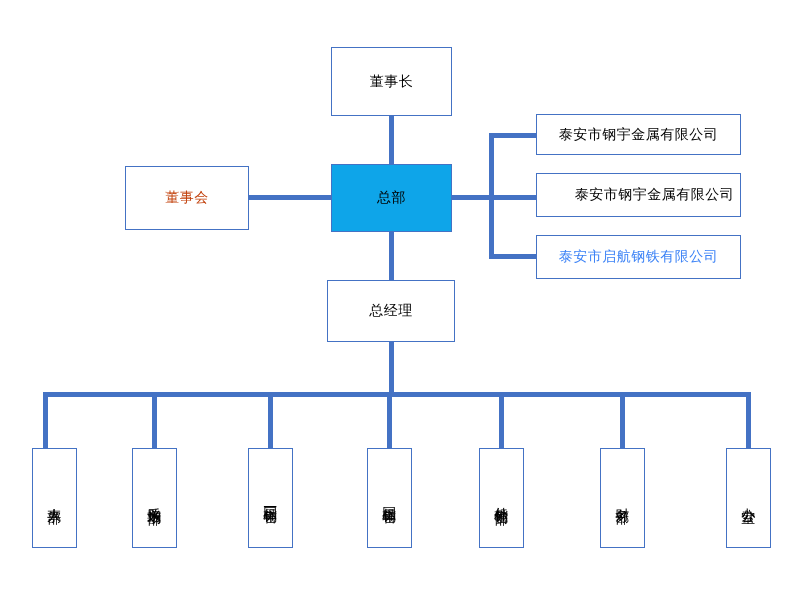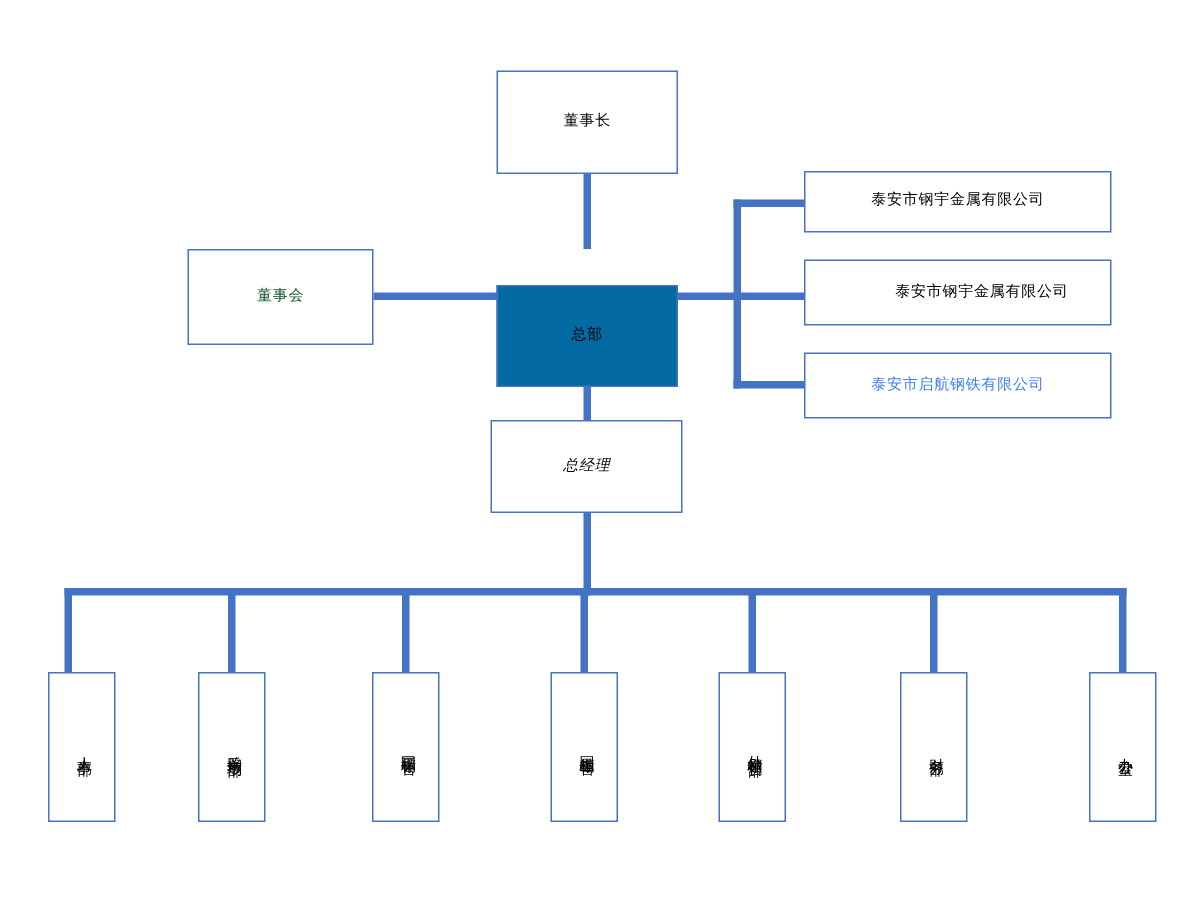--- a/index.html
+++ b/index.html
@@ -23,21 +23,21 @@
     box-sizing: border-box;
     border: 1px solid #4472C4;
     background: #ffffff;
     display: flex;
     align-items: center;
     justify-content: center;
     z-index: 3;
   }
   .node-label {
     color: #000000;
-    font-size: 10px;
+    font-size: 14px;
     line-height: 1.28;
     letter-spacing: 0.5px;
     white-space: pre;
     text-align: center;
   }
   .node.vertical .node-label {
     writing-mode: vertical-rl;
     text-orientation: upright;
     letter-spacing: 1px;
     line-height: 1.05;
@@ -76,29 +76,29 @@
   <div class="conn conn-v" style="left: 387px; top: 392px; height: 56px; background: rgb(68, 114, 196);"></div>
   <div class="conn conn-v" style="left: 499px; top: 392px; height: 56px; background: rgb(68, 114, 196);"></div>
   <div class="conn conn-v" style="left: 620px; top: 392px; height: 56px; background: rgb(68, 114, 196);"></div>
   <div class="conn conn-v" style="left: 746px; top: 392px; height: 56px; background: rgb(68, 114, 196);"></div>
 
   <div class="node" style="left: 331px; top: 47px; width: 121px; height: 69px; border-color: rgb(68, 114, 196); background: rgb(255, 255, 255);">
     <span class="node-label" style="color: rgb(0, 0, 0);">董事长</span>
   </div>
 
   <div class="node" style="left: 125px; top: 166px; width: 124px; height: 64px; border-color: rgb(68, 114, 196); background: rgb(255, 255, 255);">
-    <span class="node-label" style="color: #14532d;">董事会</span>
+    <span class="node-label" style="color: #c2410c;">董事会</span>
   </div>
 
-  <div class="node" style="left: 331px; top: 164px; width: 121px; height: 68px; border-color: rgb(68, 114, 196); background: #0369a1; margin-top: 26px;">
+  <div class="node" style="left: 331px; top: 164px; width: 121px; height: 68px; border-color: rgb(68, 114, 196); background: #0ea5e9;">
     <span class="node-label" style="color: rgb(0, 0, 0);">总部</span>
   </div>
 
   <div class="node" style="left: 327px; top: 280px; width: 128px; height: 62px; border-color: rgb(68, 114, 196); background: rgb(255, 255, 255);">
-    <span class="node-label" style="color: rgb(0, 0, 0); font-style: italic;">总经理</span>
+    <span class="node-label" style="color: rgb(0, 0, 0);">总经理</span>
   </div>
 
   <div class="node" style="left: 536px; top: 114px; width: 205px; height: 41px; border-color: rgb(68, 114, 196); background: rgb(255, 255, 255);">
     <span class="node-label" style="color: rgb(0, 0, 0);">泰安市钢宇金属有限公司</span>
   </div>
 
   <div class="node" style="left: 536px; top: 173px; width: 205px; height: 44px; border-color: rgb(68, 114, 196); background: rgb(255, 255, 255);">
     <span class="node-label" style="color: rgb(0, 0, 0); margin-left: 32px;">泰安市钢宇金属有限公司</span>
   </div>
 

